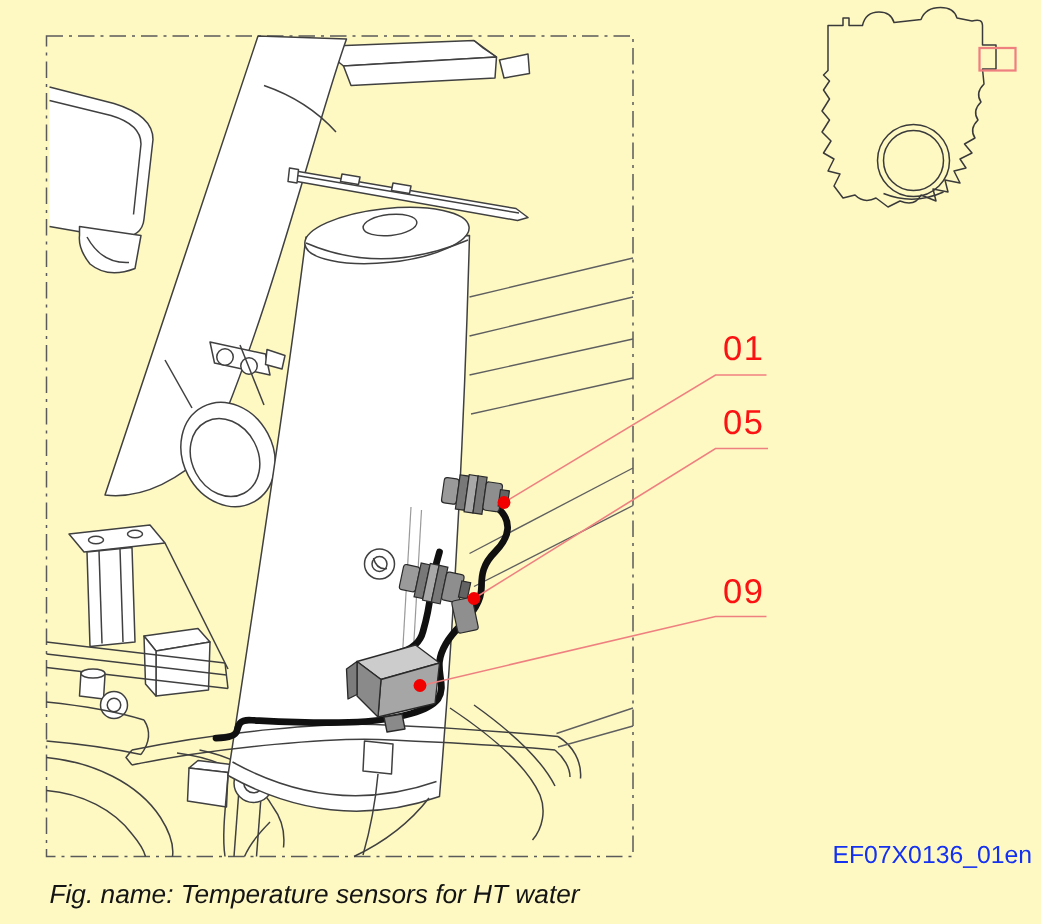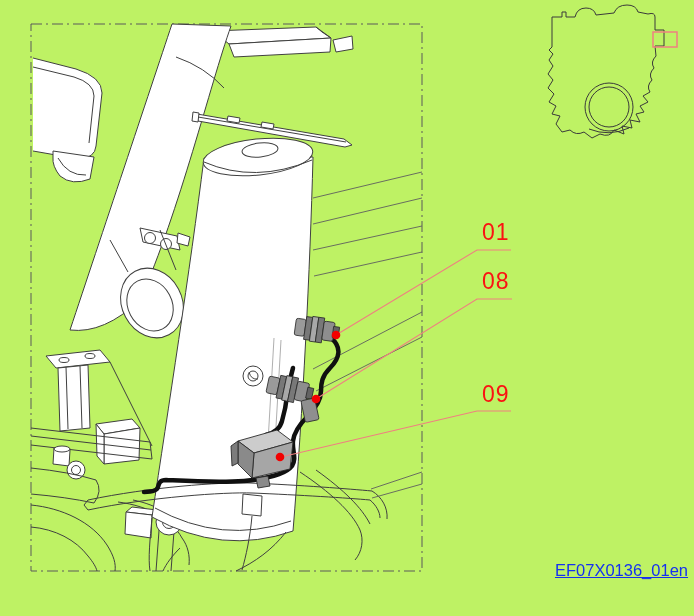--- a/index.html
+++ b/index.html
@@ -1,31 +1,31 @@
 <!DOCTYPE html>
 <html><head>
 <meta charset="utf-8">
 <style>
   html,body{margin:0;padding:0;background:#ffffff;}
   .stage{
-    position:relative;width:694px;height:616px;background:#bef264;
+    position:relative;width:694px;height:616px;background:#fef9c3;
     font-family:"Liberation Sans", sans-serif;overflow:hidden;
   }
   .stage svg{position:absolute;left:0;top:0;}
   .callout{
     position:absolute;color:#fb1212;font-size:23px;font-weight:400;
     letter-spacing:1px;line-height:24px;font-family:"Liberation Sans",sans-serif;
   }
   .caption{
     position:absolute;left:33px;top:586px;font-style:italic;font-size:17.5px;
     color:#141414;white-space:nowrap;font-family:"Liberation Sans",sans-serif;
   }
   .doc-code{
     position:absolute;right:6px;top:561px;font-size:16.5px;color:#1430f0;
-    white-space:nowrap;font-family:"Liberation Sans",sans-serif;text-decoration:underline;
+    white-space:nowrap;font-family:"Liberation Sans",sans-serif;
   }
 </style>
 </head>
 <body>
 
 <div class="stage">
 
   <svg width="694" height="616" viewBox="0 0 694 616">
 
     <rect x="31" y="24" width="391" height="547" fill="none" stroke="#5a5a5a" stroke-width="1" stroke-dasharray="11 4 2 4"></rect>
@@ -196,19 +196,20 @@
                L562,132 L556,124 L560,116 L552,114 L556,106 L549,102 L554,94
                L548,88 L553,80 L548,74 L553,66 L549,60 L553,54 L549,50 Z" fill="none" stroke="#3a3a3a" stroke-width="1" stroke-linejoin="round"></path>
       <circle cx="609" cy="107" r="24" fill="none" stroke="#3a3a3a" stroke-width="1"></circle>
       <circle cx="609" cy="107" r="20" fill="none" stroke="#3a3a3a" stroke-width="1"></circle>
       <path d="M589,129 Q609,137 629,128" fill="none" stroke="#3a3a3a" stroke-width="1"></path>
       <rect x="653" y="32" width="24" height="15" fill="none" stroke="#ef8080" stroke-width="1.5"></rect>
     </g>
   </svg>
 
   <div class="callout" style="left:482px;top:220px;">01</div>
-  <div class="callout" style="left:482px;top:269px;">08</div>
+  <div class="callout" style="left:482px;top:269px;">05</div>
   <div class="callout" style="left:482px;top:382px;">09</div>
 
   <div class="doc-code">EF07X0136_01en</div>
 
+  <div class="caption">Fig. name: Temperature sensors for HT water</div>
 
 </div>
 
 </body></html>

